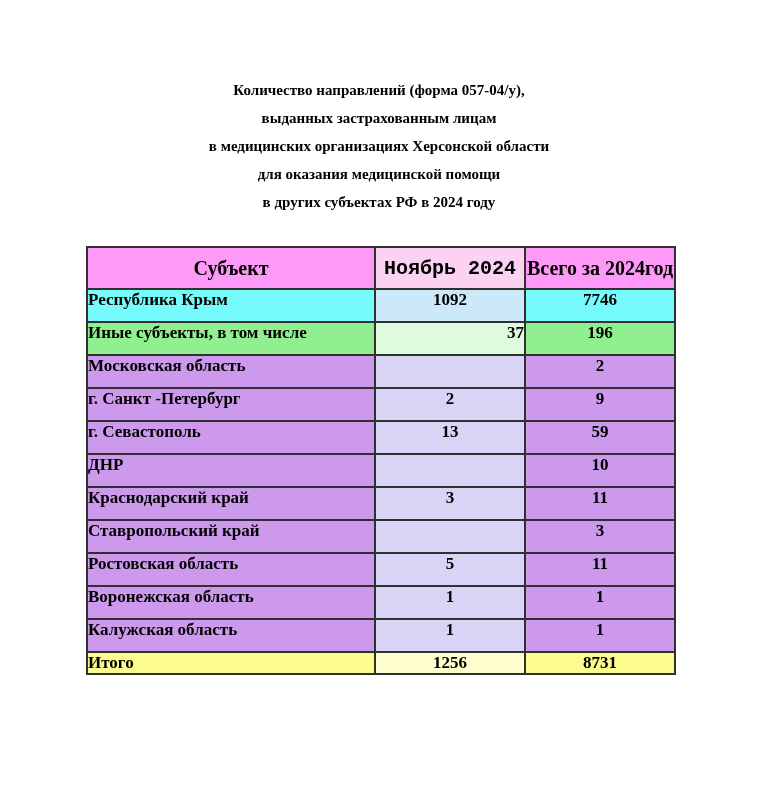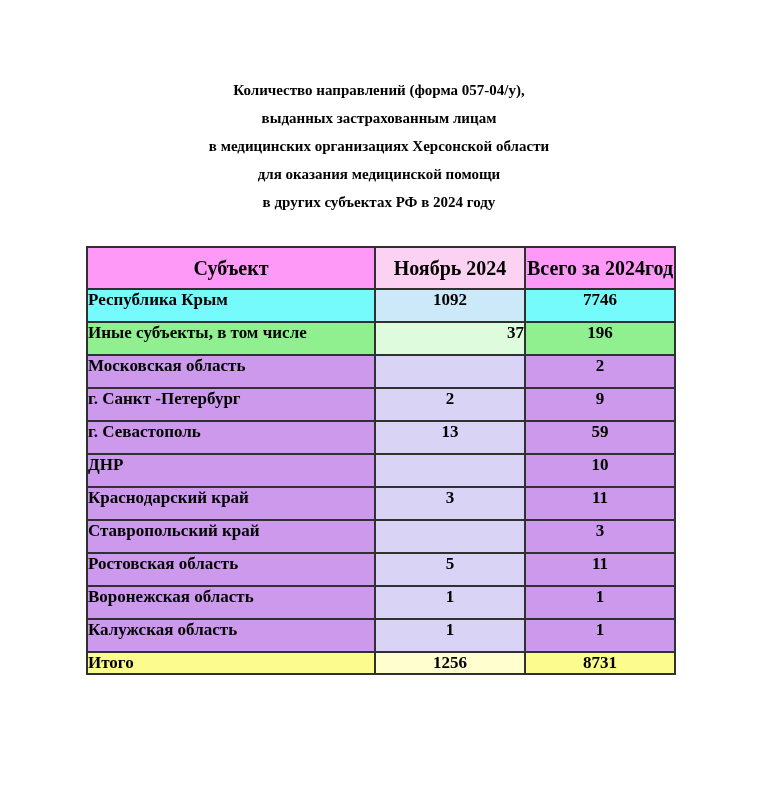--- a/index.html
+++ b/index.html
@@ -31,21 +31,21 @@
   col.c-nov{width:150px;}
   col.c-total{width:150px;}
   thead tr{height:42px;}
   tbody tr{height:33px;}
   tbody tr.theme-yellow{height:20px;padding-left:45px;}
   th{
     background:#FF99F7;
     text-align:center;vertical-align:middle;
     font-size:20px;
   }
-  th.mid{background:#FBD2F2;}
+  th.mid{background:#FBD2F2;font-family:Liberation Mono, monospace;}
   td{vertical-align:top;padding-top:4px;}
   td.subject{text-align:left;padding-left:4px;}
   td.num{text-align:center;}
   tr.theme-cyan td{background:#75FBFC;}
   tr.theme-cyan td.mid{background:#CCE9FA;}
   tr.theme-green td{background:#90F090;}
   tr.theme-green td.mid{background:#DEFBDE;text-align:right;}
   tr.theme-purple td{background:#CC99EC;}
   tr.theme-purple td.mid{background:#D9D3F6;}
   tr.theme-yellow td{background:#FCFC8E;}

